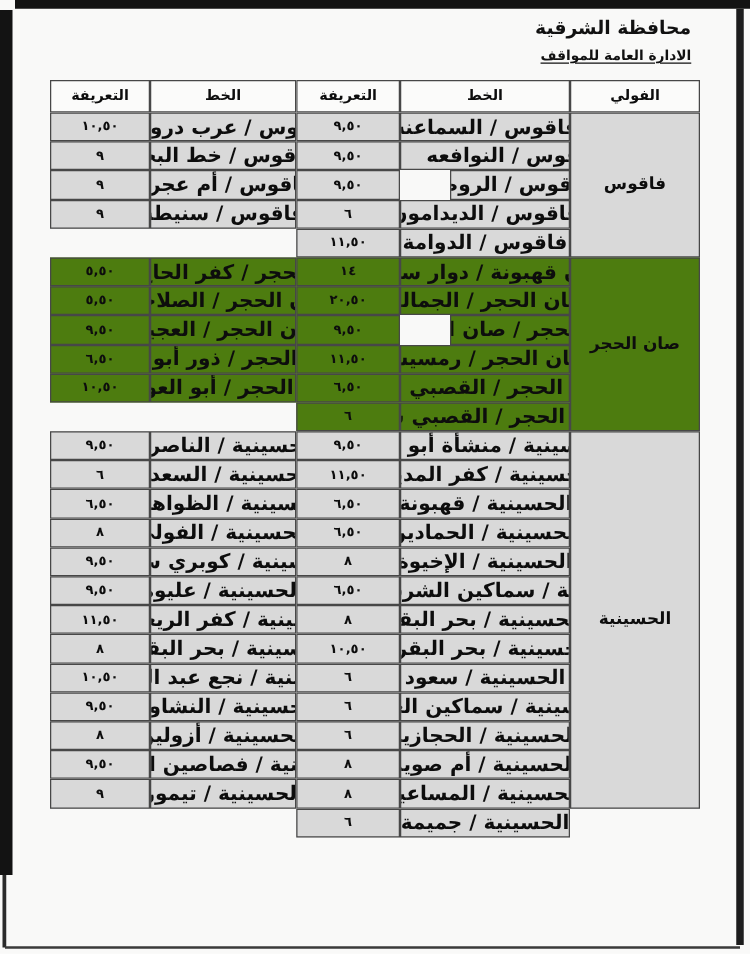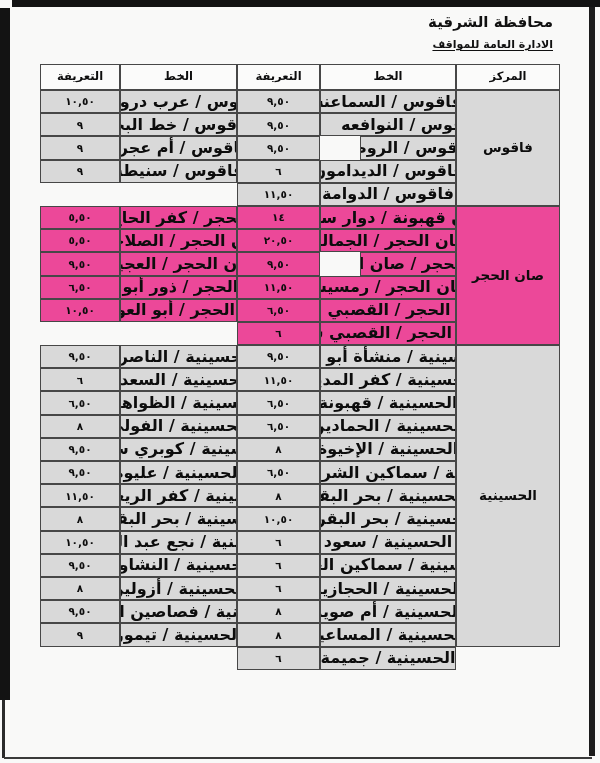--- a/index.html
+++ b/index.html
@@ -39,21 +39,21 @@
   }
   .cell{
     border:1px solid #474747;
     display:flex;align-items:center;justify-content:center;
     font-weight:bold;color:#0d0d0d;
     white-space:nowrap;overflow:hidden;
     line-height:1;
   }
   .hdr{background:#fbfbfa;font-size:11.5px;}
   .shaded{background:#d9d9d9;}
-  .plain{background:#ec4899;}
+  .plain{background:#4d7c0f;}
   .center-cell{font-size:13.5px;}
   .line-cell{font-size:16px;}
   .tariff-cell{font-size:10.5px;letter-spacing:1px;}
 </style>
 </head>
 <body>
 
 <div class="page">
 
   <div class="edge edge-top"></div>
@@ -61,21 +61,21 @@
   <div class="edge-left-thin edge"></div>
   <div class="edge edge-right"></div>
   <div class="edge edge-bottom"></div>
 
   <div class="doc-header">
     <div class="org">محافظة الشرقية</div>
     <div class="dept">الادارة العامة للمواقف</div>
   </div>
 
   <div class="tariff-table" id="tariff-table">
-      <div class="cell hdr" style="grid-area: 1 / 1;">المركز</div>
+      <div class="cell hdr" style="grid-area: 1 / 1;">الفولي</div>
       <div class="cell hdr" style="grid-area: 1 / 2;">الخط</div>
       <div class="cell hdr" style="grid-area: 1 / 3;">التعريفة</div>
       <div class="cell hdr" style="grid-area: 1 / 4;">الخط</div>
       <div class="cell hdr" style="grid-area: 1 / 5;">التعريفة</div>
       <div class="cell shaded center-cell" style="grid-area: 2 / 1 / span 5;">فاقوس</div>
       <div class="cell shaded line-cell" style="grid-area: 2 / 2;">فاقوس / السماعنه</div>
       <div class="cell shaded tariff-cell" style="grid-area: 2 / 3;">٩,٥٠</div>
       <div class="cell shaded line-cell" style="grid-area: 3 / 2; padding-left: 45px;">فاقوس / النوافعه</div>
       <div class="cell shaded tariff-cell" style="grid-area: 3 / 3;">٩,٥٠</div>
       <div class="cell shaded line-cell" style="grid-area: 4 / 2; margin-left: 40px;">فاقوس / الروضة</div>

